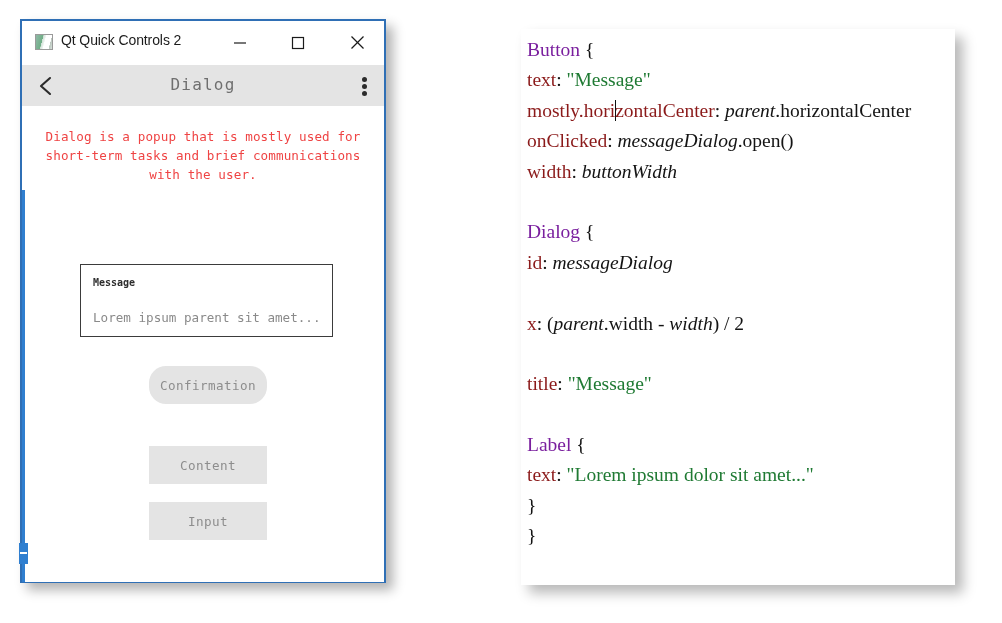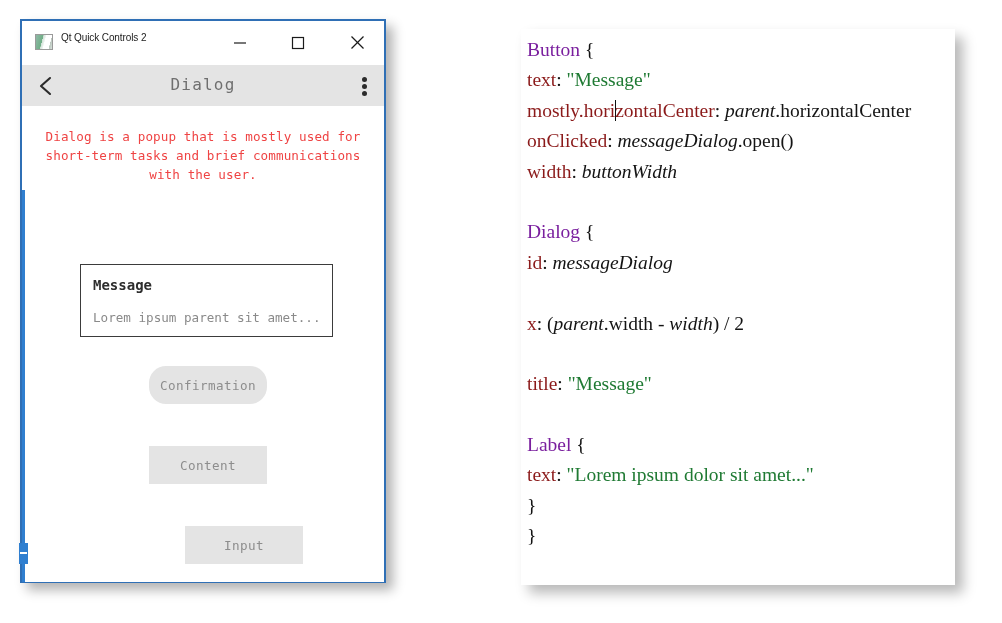--- a/index.html
+++ b/index.html
@@ -43,21 +43,21 @@
     width: 18px;
     height: 16px;
     border: 1px solid #9a9a9a;
     background: linear-gradient(105deg,#8fb8a6 0%, #6fae86 38%, #cfe0d6 39%, #f2f6f3 52%, #ffffff 53%, #ffffff 82%, #b9c6bd 83%, #d9e2dc 100%);
     box-sizing: border-box;
   }
   #title-text {
     position: absolute;
     left: 39px;
     top: 11px;
-    font-size: 10px;
+    font-size: 14px;
     color: #1b1b1b;
     white-space: nowrap;
     letter-spacing: -0.1px;
   }
   .win-btn {
     position: absolute;
     top: 0;
     width: 44px;
     height: 43px;
     display: flex;
@@ -138,21 +138,21 @@
     height: 73px;
     border: 1px solid #3b3b3b;
     background: #ffffff;
     box-sizing: border-box;
   }
   #inline-dialog-title {
     position: absolute;
     left: 12px;
     top: 12px;
     font-family: "DejaVu Sans Mono", "Liberation Mono", monospace;
-    font-size: 14px;
+    font-size: 10px;
     font-weight: bold;
     color: #2e2e2e;
   }
   #inline-dialog-text {
     position: absolute;
     left: 12px;
     top: 45px;
     font-family: "DejaVu Sans Mono", "Liberation Mono", monospace;
     font-size: 12.6px;
     color: #8a8a8a;
@@ -167,21 +167,21 @@
     align-items: center;
     justify-content: center;
     font-family: "DejaVu Sans Mono", "Liberation Mono", monospace;
     font-size: 12.6px;
     color: #8d8d8d;
     letter-spacing: 0.4px;
     box-sizing: border-box;
   }
   #btn-confirmation { top: 260px; border-radius: 17px; }
   #btn-content      { top: 340px; }
-  #btn-input        { top: 420px; margin-left: 36px; }
+  #btn-input        { top: 396px; }
 
   #left-accent {
     position: absolute;
     left: 0;
     top: 84px;
     width: 3px;
     bottom: 0;
     background: #2f7fd0;
   }
   #left-accent-handle {

